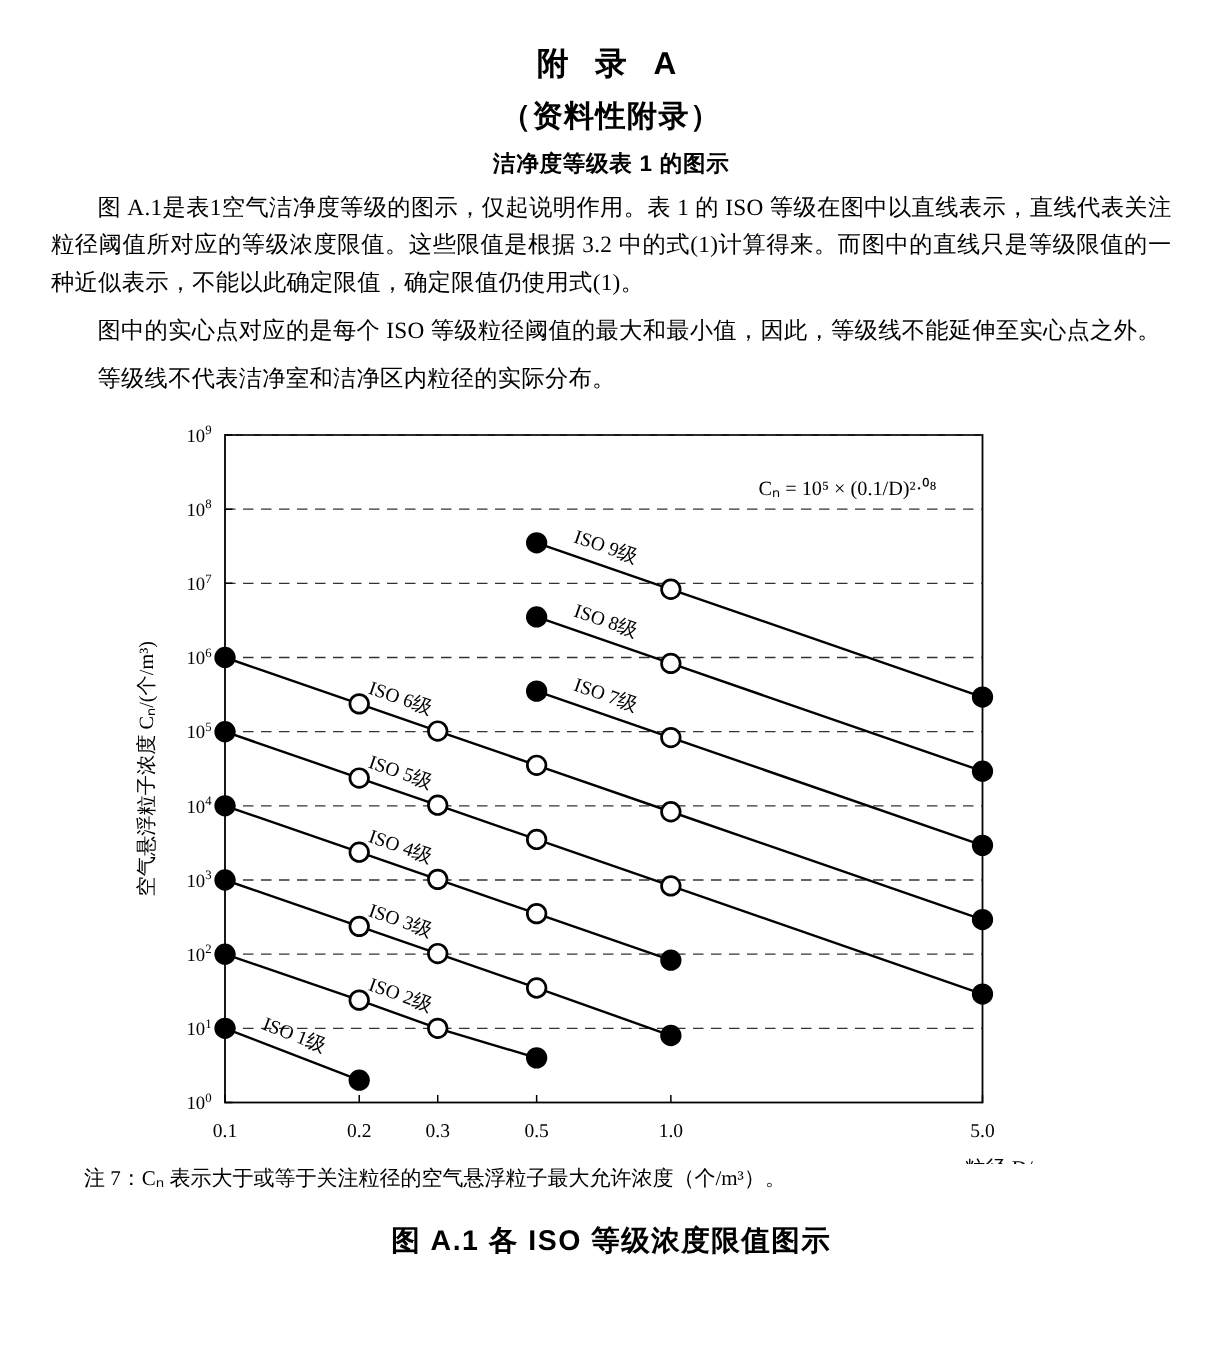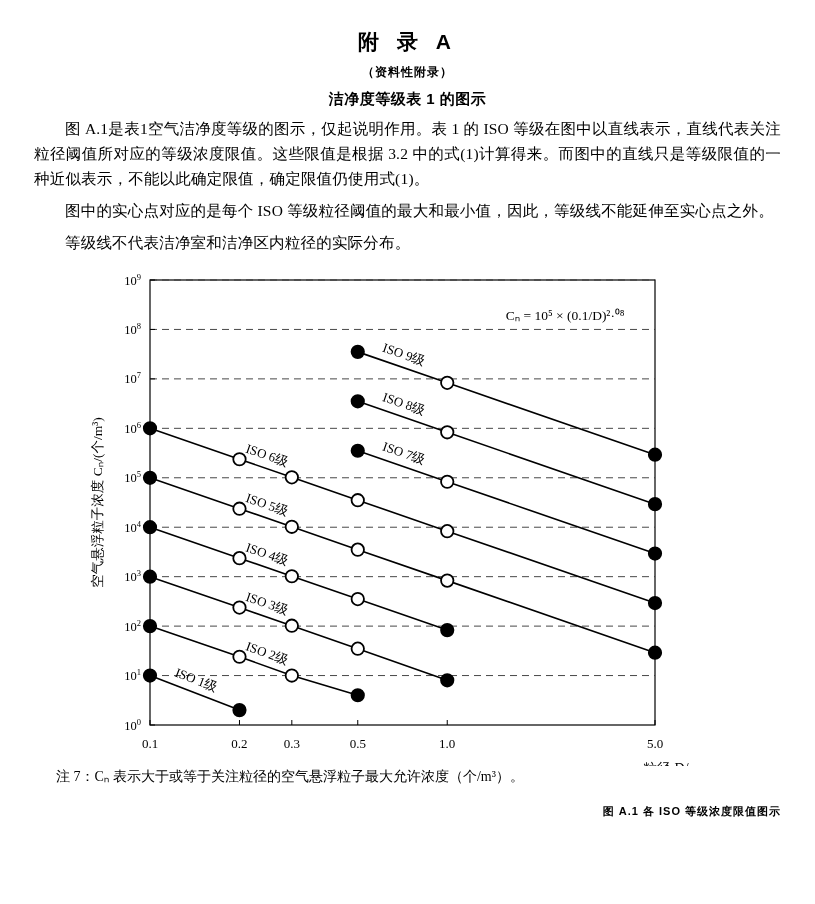--- a/index.html
+++ b/index.html
@@ -27,21 +27,21 @@
     font-family: "Liberation Sans", sans-serif;
     font-weight: bold;
     font-size: 21px;
     letter-spacing: 6px;
     margin-top: 28px;
   }
   .title-sub {
     text-align: center;
     font-family: "Liberation Sans", sans-serif;
     font-weight: bold;
-    font-size: 12px;
+    font-size: 20px;
     margin-top: 8px;
     letter-spacing: 1px;
   }
   .title-third {
     text-align: center;
     font-family: "Liberation Sans", sans-serif;
     font-weight: bold;
     font-size: 15px;
     margin-top: 9px;
     letter-spacing: 0.5px;
@@ -53,24 +53,24 @@
     margin-top: 7px;
     text-indent: 2em;
     letter-spacing: 0.2px;
   }
   .note {
     font-size: 14px;
     line-height: 1.6;
     margin-left: 22px;
   }
   .caption {
-    text-align: right;
-    font-family: "Liberation Sans", sans-serif;
-    font-weight: bold;
-    font-size: 11px;
+    text-align: center;
+    font-family: "Liberation Sans", sans-serif;
+    font-weight: bold;
+    font-size: 19px;
     margin-top: 16px;
     letter-spacing: 1px;
   }
   .chart-wrap {
     position: relative;
     width: 745px;
     height: 500px;
     margin: 10px auto 0 auto;
   }
   svg.chart {

